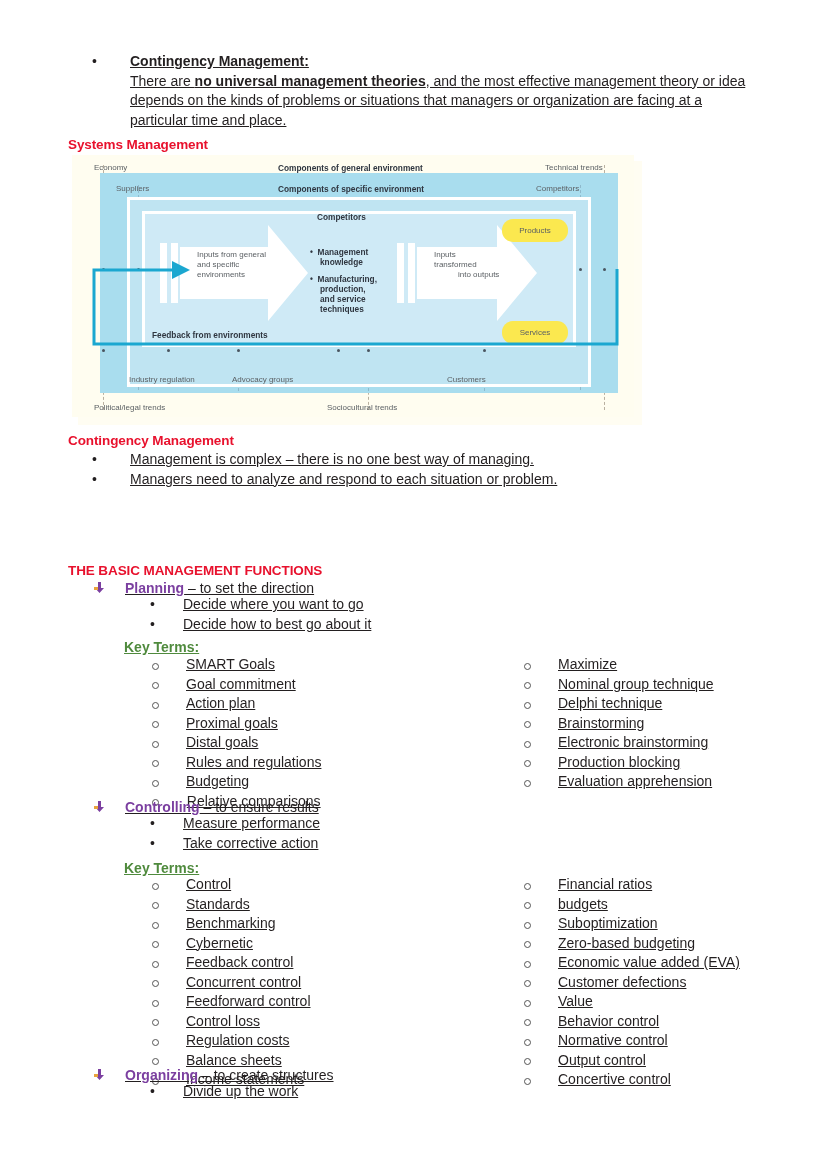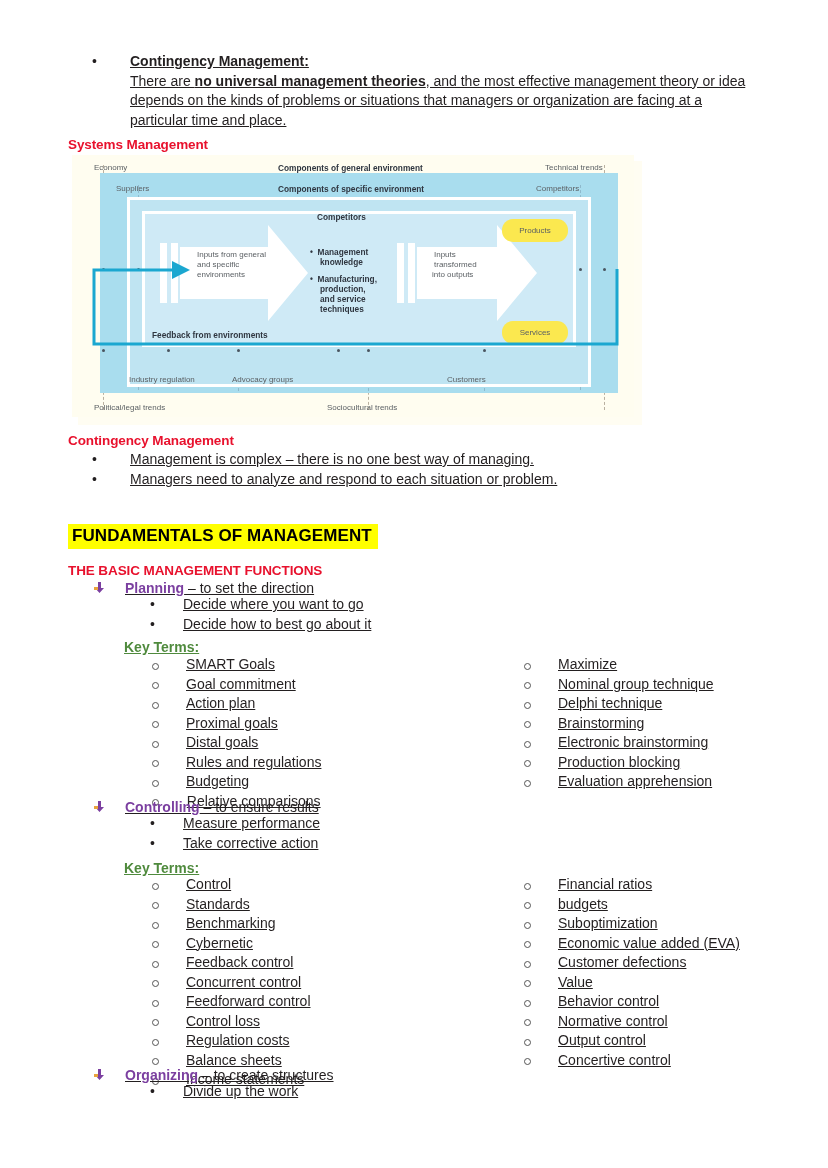--- a/index.html
+++ b/index.html
@@ -143,21 +143,21 @@
 
     <div class="dlabel bold" style="left:238px;top:92px;">•&nbsp; <span>Management</span></div>
     <div class="dlabel bold" style="left:248px;top:102px;">knowledge</div>
     <div class="dlabel bold" style="left:238px;top:119px;">•&nbsp; <span>Manufacturing,</span></div>
     <div class="dlabel bold" style="left:248px;top:129px;">production,</div>
     <div class="dlabel bold" style="left:248px;top:139px;">and service</div>
     <div class="dlabel bold" style="left:248px;top:149px;">techniques</div>
 
     <div class="dlabel" style="left:362px;top:95px;">Inputs</div>
     <div class="dlabel" style="left:362px;top:105px;">transformed</div>
-    <div class="dlabel" style="left:360px;top:115px;">into outputs</div>
+    <div class="dlabel" style="left:346px;top:115px;padding-left:40px;">into outputs</div>
 
     <div class="pill" style="left:430px;top:64px;width:66px;height:23px;">
       <span>Products</span>
     </div>
     <div class="pill" style="left:430px;top:166px;width:66px;height:23px;">
       <span>Services</span>
     </div>
 
     <div class="dlabel bold" style="left:80px;top:175px;">Feedback from environments</div>
 
@@ -191,23 +191,20 @@
     <div class="bul-row">
       <div class="bul-dot">•</div>
       <div class="bul-body body-txt" style="margin-left:31px;">Management is complex – there is no one best way of managing.</div>
     </div>
     <div class="bul-row">
       <div class="bul-dot">•</div>
       <div class="bul-body body-txt" style="margin-left:31px;">Managers need to analyze and respond to each situation or problem.</div>
     </div>
   </div>
 
-  <div class="blk" style="left:68px;top:524px;">
-    <span class="hl">FUNDAMENTALS OF MANAGEMENT</span>
-  </div>
 
   <div class="blk red-head" style="left:68px;top:563px;">THE BASIC MANAGEMENT FUNCTIONS</div>
 
   <div class="blk" style="left:94px;top:579px;">
     <div style="display:flex;align-items:flex-start;">
       <span class="ding">
         <svg width="11" height="11" viewBox="0 0 11 11">
           <polygon points="4,0 7,0 7,6 10,6 5.5,11 1,6 4,6" fill="#7b3fa0"></polygon>
           <polygon points="0,5 4,5 4,8 0,8" fill="#e8a33d"></polygon>
         </svg>
@@ -379,20 +376,24 @@
     <div class="bul-row">
         <div class="bul-dot"><span class="circ"></span></div>
         <div class="bul-body body-txt" style="margin-left:27px;line-height:15.7px;">budgets</div>
       </div>
     <div class="bul-row">
         <div class="bul-dot"><span class="circ"></span></div>
         <div class="bul-body body-txt" style="margin-left:27px;line-height:15.7px;">Suboptimization</div>
       </div>
     <div class="bul-row">
         <div class="bul-dot"><span class="circ"></span></div>
+        <div class="bul-body body-txt" style="margin-left:27px;line-height:15.7px;">Zero-based budgeting</div>
+      </div>
+    <div class="bul-row">
+        <div class="bul-dot"><span class="circ"></span></div>
         <div class="bul-body body-txt" style="margin-left:27px;line-height:15.7px;">Economic value added (EVA)</div>
       </div>
     <div class="bul-row">
         <div class="bul-dot"><span class="circ"></span></div>
         <div class="bul-body body-txt" style="margin-left:27px;line-height:15.7px;">Customer defections</div>
       </div>
     <div class="bul-row">
         <div class="bul-dot"><span class="circ"></span></div>
         <div class="bul-body body-txt" style="margin-left:27px;line-height:15.7px;">Value</div>
       </div>

